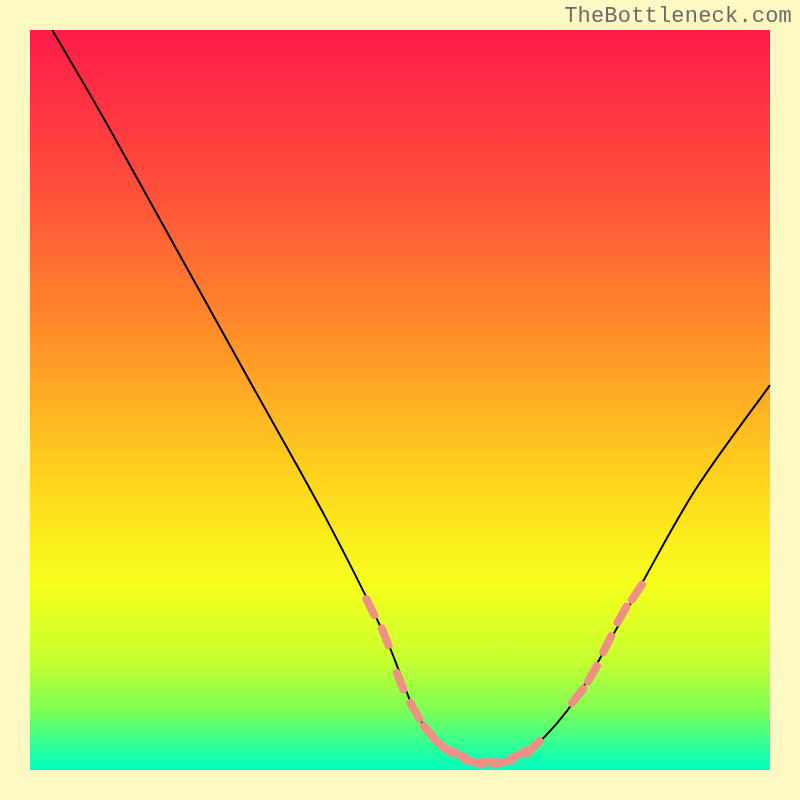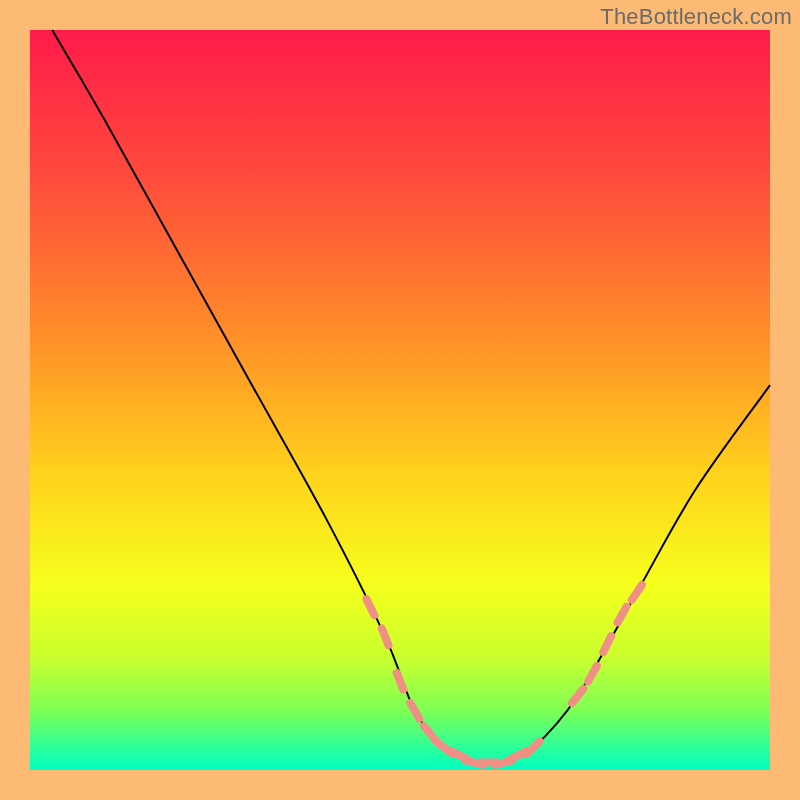--- a/index.html
+++ b/index.html
@@ -8,21 +8,22 @@
     width: 800px;
     height: 800px;
     background: #000;
     overflow: hidden;
     font-family: Arial, Helvetica, sans-serif;
   }
   .frame {
     position: absolute;
     left: 0; top: 0;
     width: 800px; height: 800px;
-    background: #fdba74;
+    background: #fef9c3;
+    font-family: Liberation Mono, monospace;
   }
   .plot-area {
     position: absolute;
     left: 30px;
     top: 30px;
     width: 740px;
     height: 740px;
   }
   .gradient {
     position: absolute;

